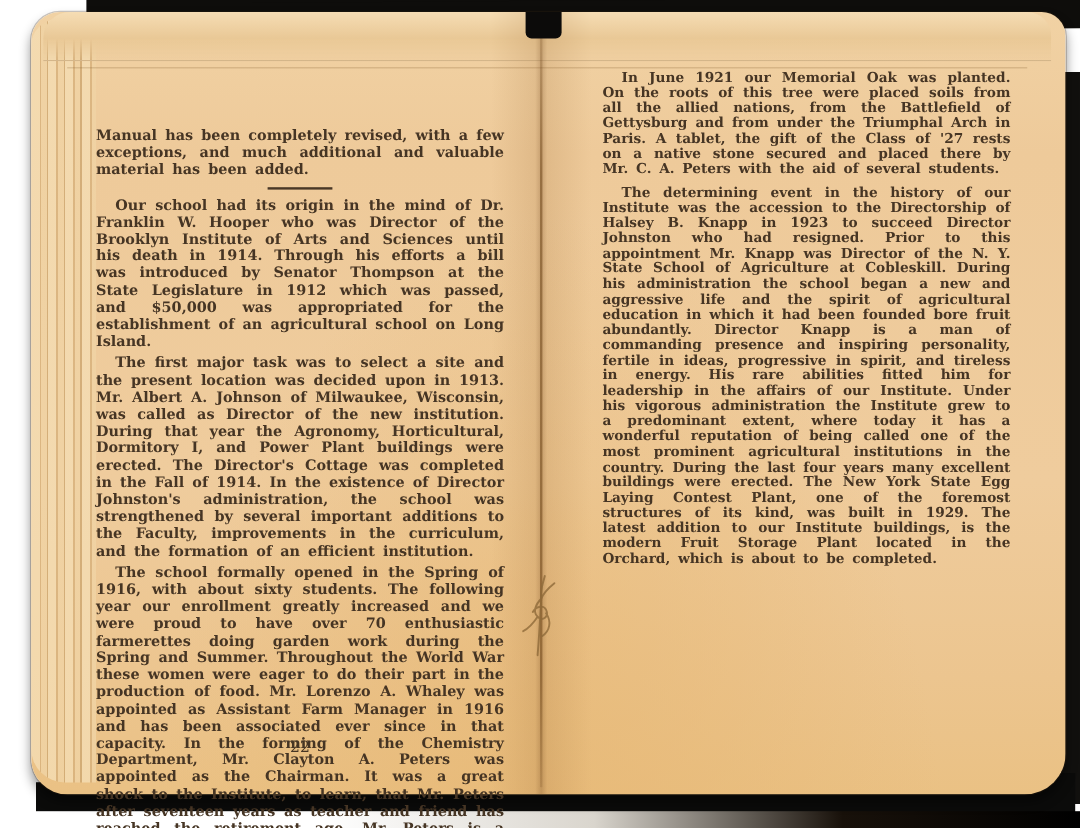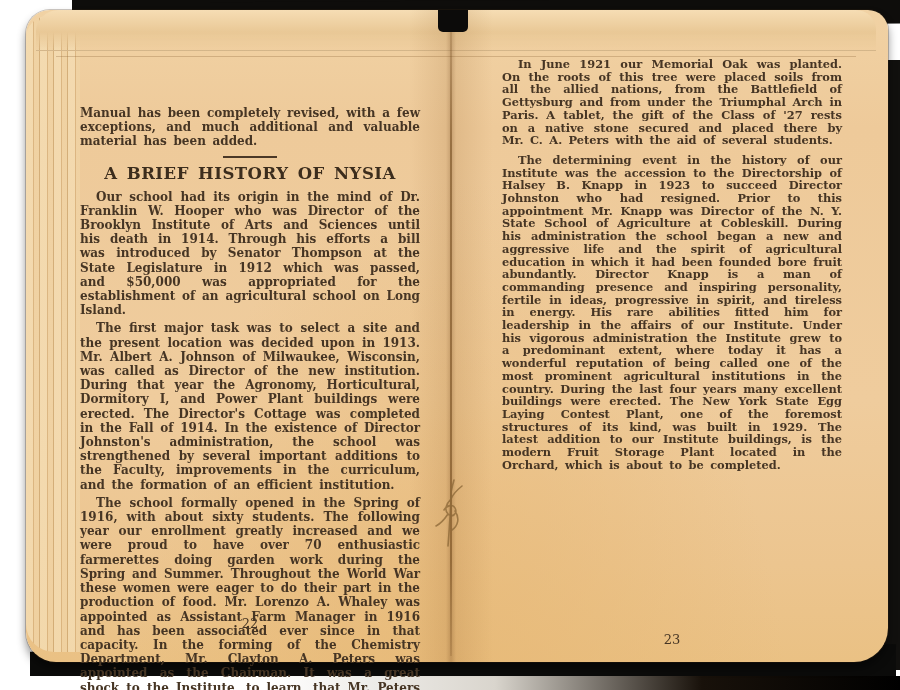--- a/index.html
+++ b/index.html
@@ -80,27 +80,25 @@
     <div class="gutter-line"></div>
     <div class="gutter-notch"></div>
 
     <svg class="stitch" viewBox="0 0 52 70">
       <path d="M30 2 C28 10 26 14 27 20 M38 8 C33 12 29 16 27 21 M27 21 C22 26 20 32 24 36 C28 40 34 36 31 30 C29 26 23 27 20 32 M24 36 C20 42 16 46 12 48 M31 33 C36 40 34 48 28 52 M27 21 C26 40 25 56 24 68" fill="none" stroke="#8f6a39" stroke-width="1.6" stroke-linecap="round" opacity=".8"></path>
     </svg>
 
     <div class="page page-left">
       <p class="para">Manual has been completely revised, with a few exceptions, and much additional and valuable material has been added.</p>
       <hr class="section-rule">
-      <h1 class="heading">A BRIEF HISTORY OF NYSIA</h1>
       <p class="para indent">Our school had its origin in the mind of Dr. Franklin W. Hooper who was Director of the Brooklyn Institute of Arts and Sciences until his death in 1914. Through his efforts a bill was introduced by Senator Thompson at the State Legislature in 1912 which was passed, and $50,000 was appropriated for the establishment of an agricultural school on Long Island.</p>
       <p class="para indent">The first major task was to select a site and the present location was decided upon in 1913. Mr. Albert A. Johnson of Milwaukee, Wisconsin, was called as Director of the new institution. During that year the Agronomy, Horticultural, Dormitory I, and Power Plant buildings were erected. The Director's Cottage was completed in the Fall of 1914. In the existence of Director Johnston's administration, the school was strengthened by several important additions to the Faculty, improvements in the curriculum, and the formation of an efficient institution.</p>
       <p class="para indent">The school formally opened in the Spring of 1916, with about sixty students. The following year our enrollment greatly increased and we were proud to have over 70 enthusiastic farmerettes doing garden work during the Spring and Summer. Throughout the World War these women were eager to do their part in the production of food. Mr. Lorenzo A. Whaley was appointed as Assistant Farm Manager in 1916 and has been associated ever since in that capacity. In the forming of the Chemistry Department, Mr. Clayton A. Peters was appointed as the Chairman. It was a great shock to the Institute, to learn, that Mr. Peters after seventeen years as teacher and friend has reached the retirement age. Mr. Peters is a distin-</p>
     </div>
     <div class="pagenum pagenum-left">22</div>
 
     <div class="page page-right">
       <p class="para indent">In June 1921 our Memorial Oak was planted. On the roots of this tree were placed soils from all the allied nations, from the Battlefield of Gettysburg and from under the Triumphal Arch in Paris. A tablet, the gift of the Class of '27 rests on a native stone secured and placed there by Mr. C. A. Peters with the aid of several students.</p>
       <p class="para indent">The determining event in the history of our Institute was the accession to the Directorship of Halsey B. Knapp in 1923 to succeed Director Johnston who had resigned. Prior to this appointment Mr. Knapp was Director of the N. Y. State School of Agriculture at Cobleskill. During his administration the school began a new and aggressive life and the spirit of agricultural education in which it had been founded bore fruit abundantly. Director Knapp is a man of commanding presence and inspiring personality, fertile in ideas, progressive in spirit, and tireless in energy. His rare abilities fitted him for leadership in the affairs of our Institute. Under his vigorous administration the Institute grew to a predominant extent, where today it has a wonderful reputation of being called one of the most prominent agricultural institutions in the country. During the last four years many excellent buildings were erected. The New York State Egg Laying Contest Plant, one of the foremost structures of its kind, was built in 1929. The latest addition to our Institute buildings, is the modern Fruit Storage Plant located in the Orchard, which is about to be completed.</p>
     </div>
-    <div class="pagenum pagenum-right">23</div>
   </div>
 
 </div>
 
 </body></html>

